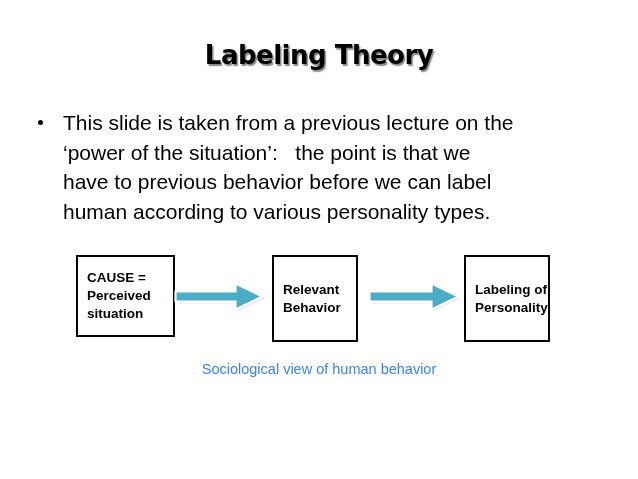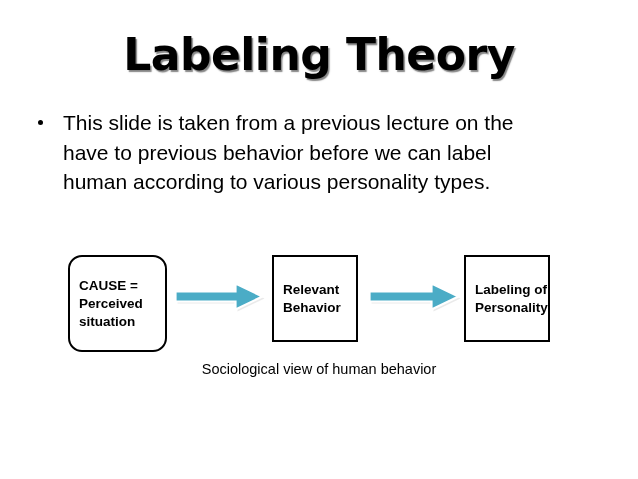--- a/index.html
+++ b/index.html
@@ -18,21 +18,21 @@
   }
 
   
   #slide-title {
     position: absolute;
     left: 0;
     top: 36px;
     width: 638px;
     text-align: center;
     font-family: "DejaVu Sans", sans-serif;
-    font-size: 44px;
+    font-size: 26px;
     font-weight: bold;
     letter-spacing: -0.5px;
     line-height: 38px;
     color: #000000;
     text-shadow: 1.5px 1.5px 1.2px rgba(110,110,110,0.85);
     white-space: nowrap;
   }
 
   
   #body-block {
@@ -86,57 +86,58 @@
   .flow-box .box-label {
     font-family: "Liberation Sans", sans-serif;
     font-weight: bold;
     font-size: 13.5px;
     line-height: 18px;
     color: #000000;
     padding-left: 9px;
     white-space: pre-line;
   }
 
-  #box-cause   { left: 68px;  top: 255px; width: 99px;  height: 97px; border-radius: 14px; }
+  #box-cause   { left: 76px;  top: 255px; width: 99px;  height: 82px; }
   #box-relevant{ left: 272px; top: 255px; width: 86px;  height: 87px; }
   #box-labeling{ left: 464px; top: 255px; width: 86px;  height: 87px; }
 
   .flow-arrow {
     position: absolute;
     pointer-events: auto;
   }
   #arrow-1 { left: 174px; top: 280px; width: 92px; height: 32px; }
   #arrow-2 { left: 368px; top: 280px; width: 94px; height: 32px; }
 
   
   #diagram-caption {
     position: absolute;
     left: 0;
     top: 360px;
     width: 638px;
     text-align: center;
     font-family: "Liberation Sans", sans-serif;
     font-size: 14.5px;
     line-height: 18px;
-    color: #000000;
+    color: #3b82f6;
     white-space: nowrap;
   }
 </style>
 </head>
 <body>
 
 <div id="slide">
 
   <div id="slide-title">Labeling Theory</div>
 
   <div id="body-block">
     <div class="bullet-row">
       <span class="bullet-dot"></span>
       <div class="bullet-text">
         <span class="ln">This slide is taken from a previous lecture on the</span>
+        <span class="ln">‘power of the situation’:   the point is that we</span>
         <span class="ln">have to previous behavior before we can label</span>
         <span class="ln">human according to various personality types.</span>
       </div>
     </div>
   </div>
 
   <div id="diagram">
 
     <div class="flow-box" id="box-cause">
       <span class="box-label">CAUSE =

